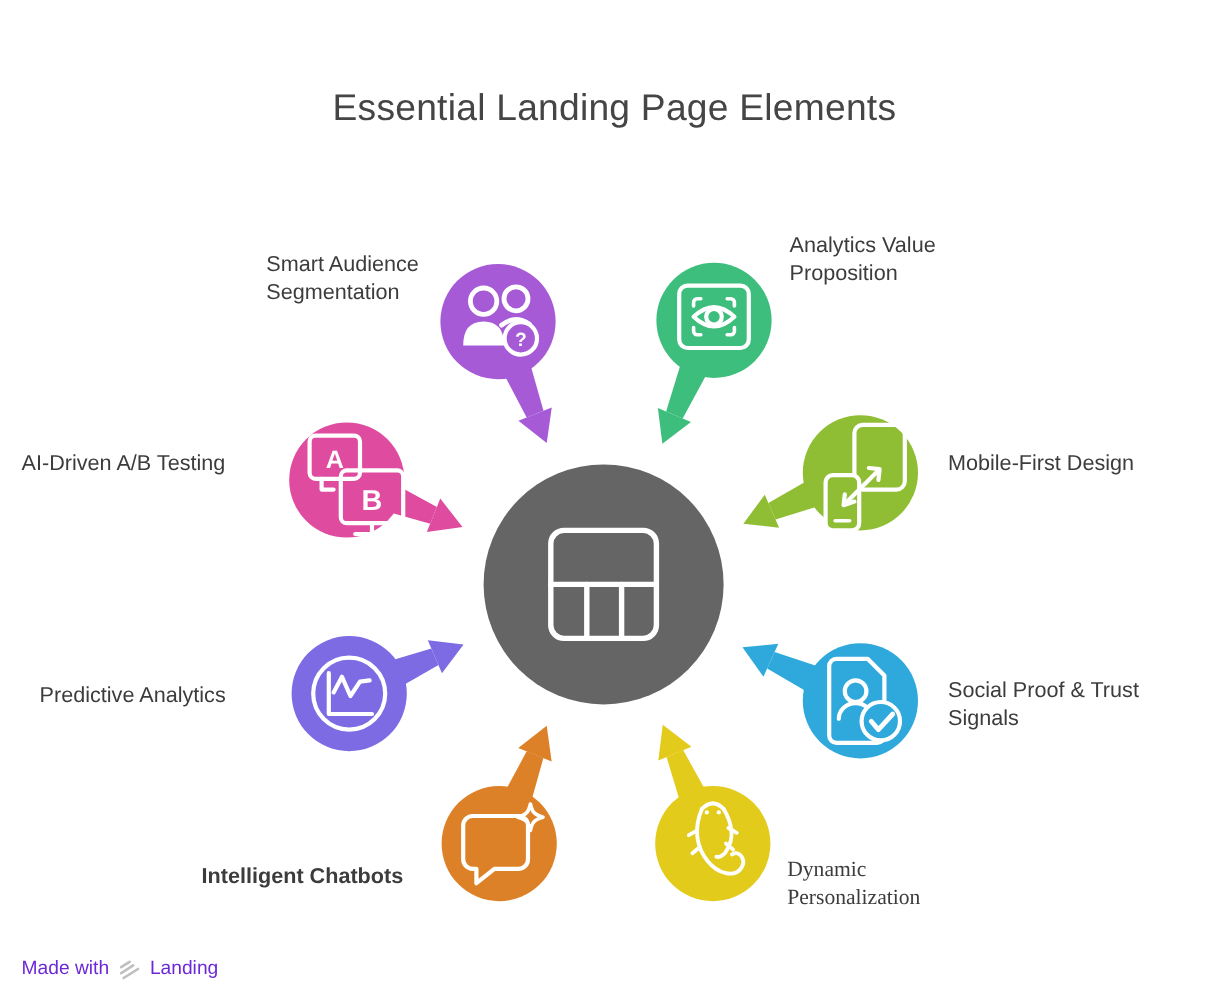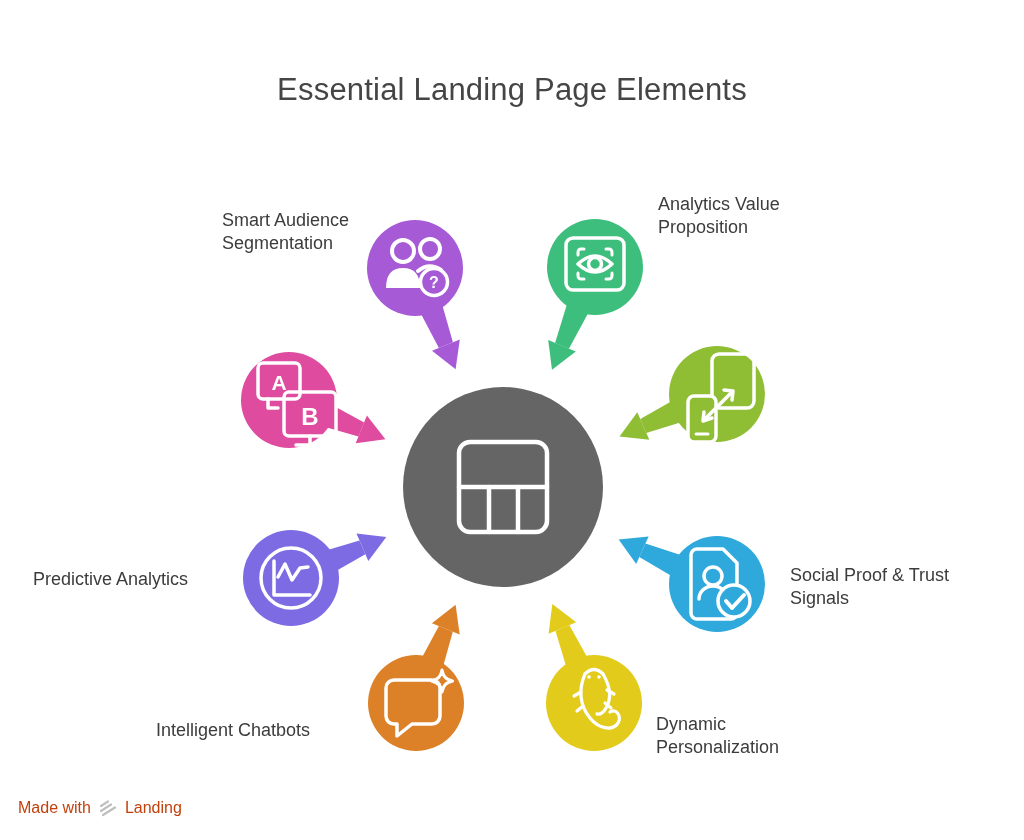--- a/index.html
+++ b/index.html
@@ -9,24 +9,24 @@
          font-size:31px;font-weight:500;color:#454545;letter-spacing:0.2px;}
   svg.diagram{position:absolute;left:0;top:0;}
   .node-label{position:absolute;font-size:18px;line-height:23px;color:#3c3c3c;
               white-space:pre-line;}
   .lbl-0{right:675px;top:209px;text-align:left;}
   .lbl-1{left:658px;top:193px;}
   .lbl-2{left:18px;top:375px;}
   .lbl-3{left:790px;top:375px;}
   .lbl-4{left:33px;top:568px;text-align:center;}
   .lbl-5{left:790px;top:564px;}
-  .lbl-6{left:156px;top:719px;}
-  .lbl-7{left:656px;top:713px;}
+  .lbl-6{left:168px;top:719px;font-weight:bold;}
+  .lbl-7{left:656px;top:713px;font-family:Liberation Serif, serif;}
   .watermark{position:absolute;left:18px;top:798px;display:flex;align-items:center;
-             gap:7px;font-size:16px;color:#c2410c;}
+             gap:7px;font-size:16px;color:#6d28d9;}
   .watermark svg{display:block;}
 </style>
 </head>
 <body>
 
 <div class="canvas">
 
   <div class="title">Essential Landing Page Elements</div>
 
   <svg class="diagram" width="1024" height="840" viewBox="0 0 1024 840">
@@ -143,20 +143,22 @@
       <path d="M605,703 l6,5"></path>
       <circle cx="589" cy="677" r="1.8" fill="#ffffff" stroke="none"></circle>
       <circle cx="599" cy="677" r="1.8" fill="#ffffff" stroke="none"></circle>
     </g>
   </svg>
 
   <div class="node-label lbl-0">Smart Audience
 Segmentation</div>
   <div class="node-label lbl-1">Analytics Value
 Proposition</div>
+  <div class="node-label lbl-2">AI-Driven A/B Testing</div>
+  <div class="node-label lbl-3">Mobile-First Design</div>
   <div class="node-label lbl-4">Predictive Analytics</div>
   <div class="node-label lbl-5">Social Proof &amp; Trust
 Signals</div>
   <div class="node-label lbl-6">Intelligent Chatbots</div>
   <div class="node-label lbl-7">Dynamic
 Personalization</div>
 
   <div class="watermark">
     <span>Made with</span>
     <svg width="20" height="20" viewBox="0 0 20 20">

